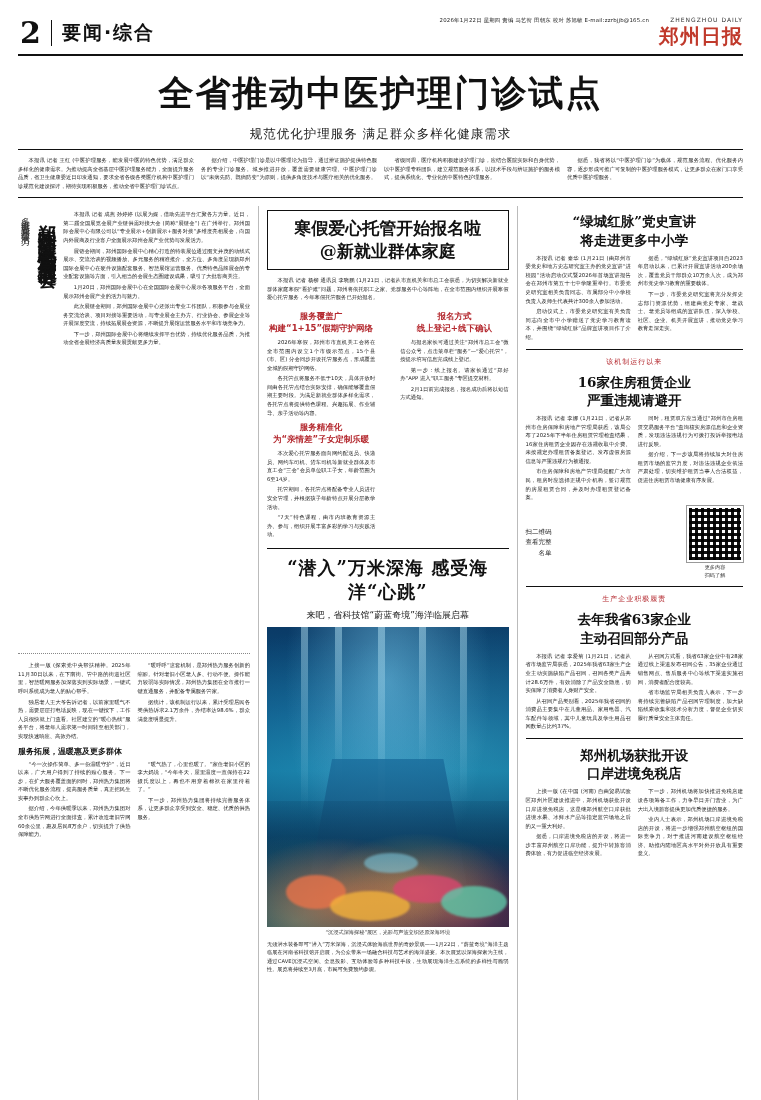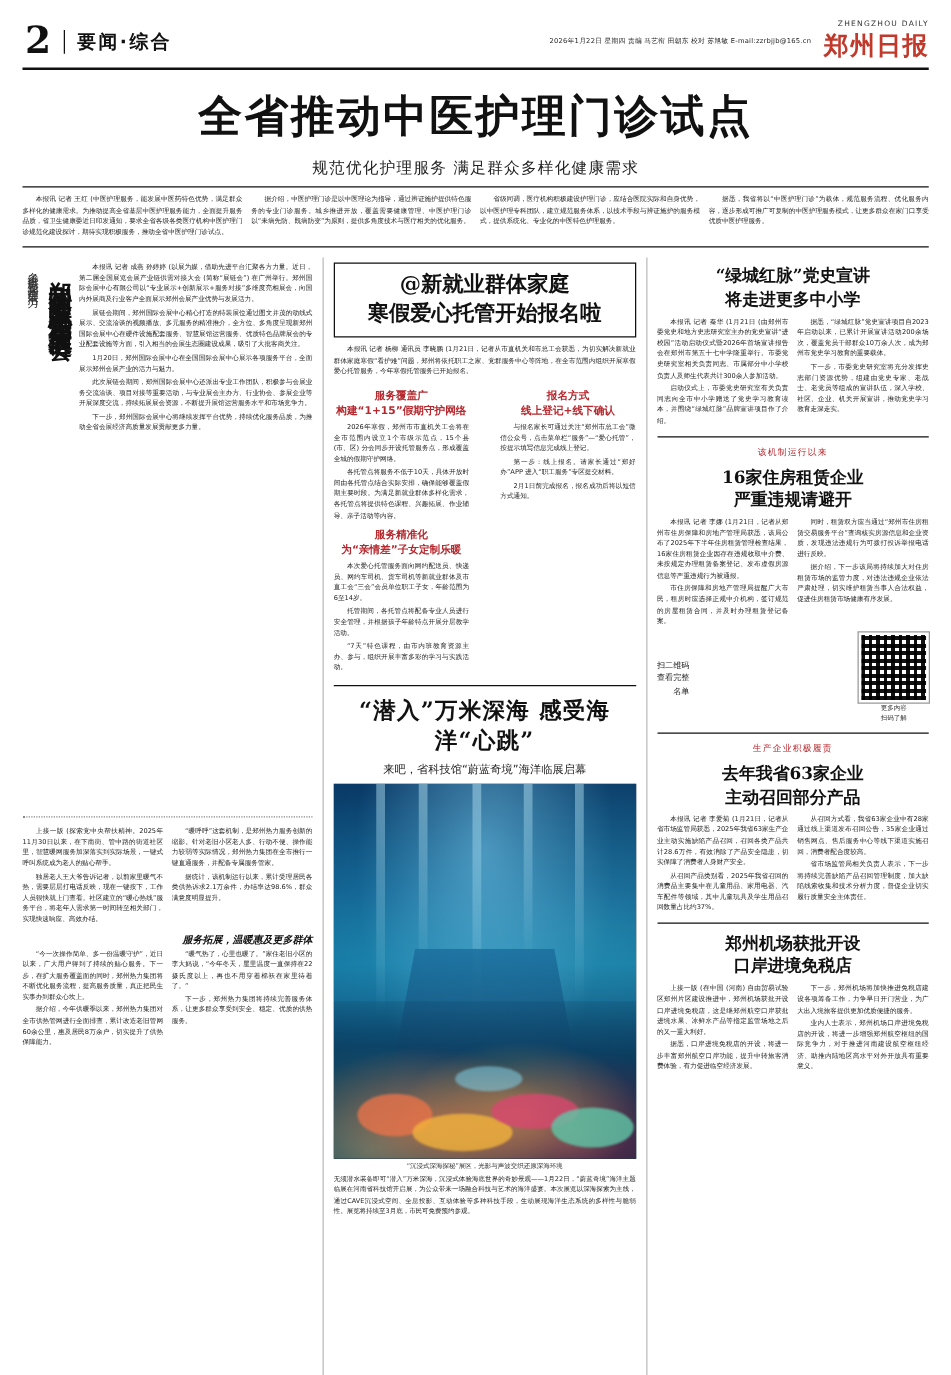--- a/index.html
+++ b/index.html
@@ -2,22 +2,22 @@
 <html><head>
 <meta charset="utf-8">
 <style>
   html,body{margin:0;padding:0;background:#ffffff;}
   body{width:761px;height:1100px;font-family:"DejaVu Sans","Liberation Sans",sans-serif;color:#111;}
   .page{position:relative;width:761px;height:1100px;box-sizing:border-box;padding:16px 18px 14px 18px;}
 
   
   .masthead{display:flex;align-items:flex-start;border-bottom:2px solid #111;padding-bottom:4px;}
   .pagenum{font-size:30px;font-weight:bold;line-height:1;padding:2px 10px 2px 2px;font-family:"DejaVu Serif","Liberation Serif",serif;}
-  .sectiontitle{font-size:15px;font-weight:bold;letter-spacing:2px;border-left:1px solid #111;padding-left:10px;align-self:center;}
-  .masthead-right{margin-left:auto;display:flex;align-items:center;gap:10px;}
+  .sectiontitle{font-size:19px;font-weight:bold;letter-spacing:2px;border-left:1px solid #111;padding-left:10px;align-self:center;}
+  .masthead-right{margin-left:auto;display:flex;align-items:flex-start;gap:10px;}
   .masthead-meta{font-size:5.4px;line-height:1.5;text-align:right;color:#222;}
   .masthead-meta .l1{letter-spacing:.2px;}
   .brand{display:flex;flex-direction:column;align-items:flex-end;}
   .brand-en{font-size:6px;letter-spacing:1px;color:#333;}
   .brand-cn{font-size:20px;font-weight:bold;color:#c0392b;font-family:"DejaVu Serif","Liberation Serif",serif;letter-spacing:1px;}
 
   
   .lead{padding:14px 0 6px 0;text-align:center;border-bottom:1px solid #111;}
   .lead h1{margin:0;font-size:35px;font-weight:bold;letter-spacing:2px;font-family:"DejaVu Serif","Liberation Serif",serif;}
   .lead .sub{margin-top:9px;font-size:12.5px;letter-spacing:1px;color:#222;}
@@ -42,21 +42,21 @@
   
   .vert-wrap{display:flex;align-items:flex-start;gap:4px;padding:4px 0 6px;}
   .vert{writing-mode:vertical-rl;text-orientation:upright;font-family:"DejaVu Serif","Liberation Serif",serif;}
   .vert.big{font-size:19px;font-weight:bold;letter-spacing:3px;line-height:1.25;height:430px;}
   .vert.small{font-size:9px;letter-spacing:2px;color:#333;line-height:1.5;height:200px;}
 
   
   .feature{border:1px solid #111;padding:6px 7px;margin:4px 0 6px;}
   .feature .at{font-size:17px;font-weight:bold;text-align:center;line-height:1.35;font-family:"DejaVu Serif","Liberation Serif",serif;}
   .sub-head{font-size:8.5px;font-weight:bold;text-align:center;margin:5px 0 3px;color:#b4282e;}
-  .sub-head2{font-size:8px;font-weight:bold;text-align:right;margin:5px 0 3px;font-style:italic;}
+  .sub-head2{font-size:8px;font-weight:bold;text-align:left;margin:5px 0 3px;}
 
   
   .photo-block{margin-top:6px;}
   .photo-title{font-size:18px;font-weight:bold;text-align:center;font-family:"DejaVu Serif","Liberation Serif",serif;letter-spacing:1px;}
   .photo-sub{font-size:9px;text-align:center;margin:5px 0 5px;color:#222;}
   .photo{position:relative;width:100%;height:300px;overflow:hidden;background:#061a33;}
   .ocean{position:absolute;inset:0;background:
      radial-gradient(ellipse at 50% 18%, rgba(120,200,235,.55), rgba(10,45,90,0) 60%),
      radial-gradient(ellipse at 18% 45%, rgba(40,150,190,.45), rgba(5,25,60,0) 55%),
      radial-gradient(ellipse at 85% 40%, rgba(60,170,200,.40), rgba(5,25,60,0) 55%),
@@ -145,22 +145,22 @@
       <div class="body-text c2">
         <p>“今一次操作简单、多一份温暖守护”，近日以来，广大用户得到了持续的贴心服务。下一步，在扩大服务覆盖面的同时，郑州热力集团将不断优化服务流程，提高服务质量，真正把民生实事办到群众心坎上。</p>
         <p>据介绍，今年供暖季以来，郑州热力集团对全市供热管网进行全面排查，累计改造老旧管网60余公里，惠及居民8万余户，切实提升了供热保障能力。</p>
         <p>“暖气热了，心里也暖了。”家住老旧小区的李大妈说，“今年冬天，屋里温度一直保持在22摄氏度以上，再也不用穿着棉袄在家里待着了。”</p>
         <p>下一步，郑州热力集团将持续完善服务体系，让更多群众享受到安全、稳定、优质的供热服务。</p>
       </div>
     </div>
 
     <div class="colB">
       <div class="feature">
+        <div class="at">寒假爱心托管开始报名啦</div>
         <div class="at">@新就业群体家庭</div>
-        <div class="at">寒假爱心托管开始报名啦</div>
       </div>
       <div class="body-text">
         <p>本报讯 记者 杨柳 通讯员 李晓鹏 (1月21日，记者从市直机关和市总工会获悉，为切实解决新就业群体家庭寒假“看护难”问题，郑州将依托职工之家、党群服务中心等阵地，在全市范围内组织开展寒假爱心托管服务，今年寒假托管服务已开始报名。</p>
       </div>
 
       <div style="display:flex;gap:25px;margin-top:4px;">
         <div style="flex:1;">
           <div class="sub-head" style="white-space:pre-line;">服务覆盖广
 构建“1+15”假期守护网络</div>
           <div class="body-text">

